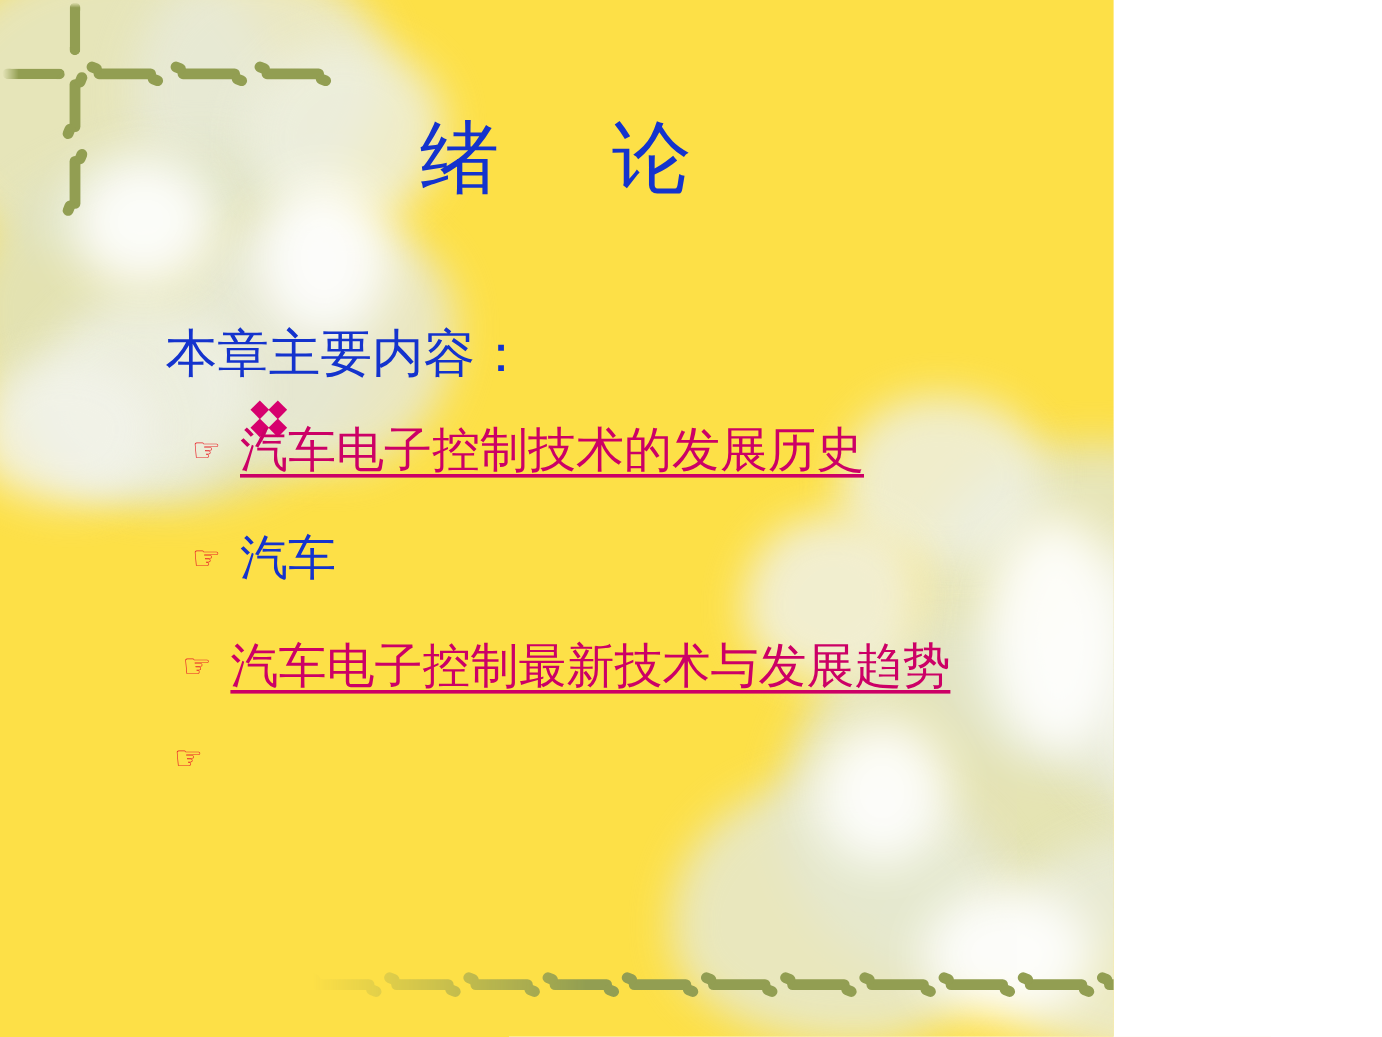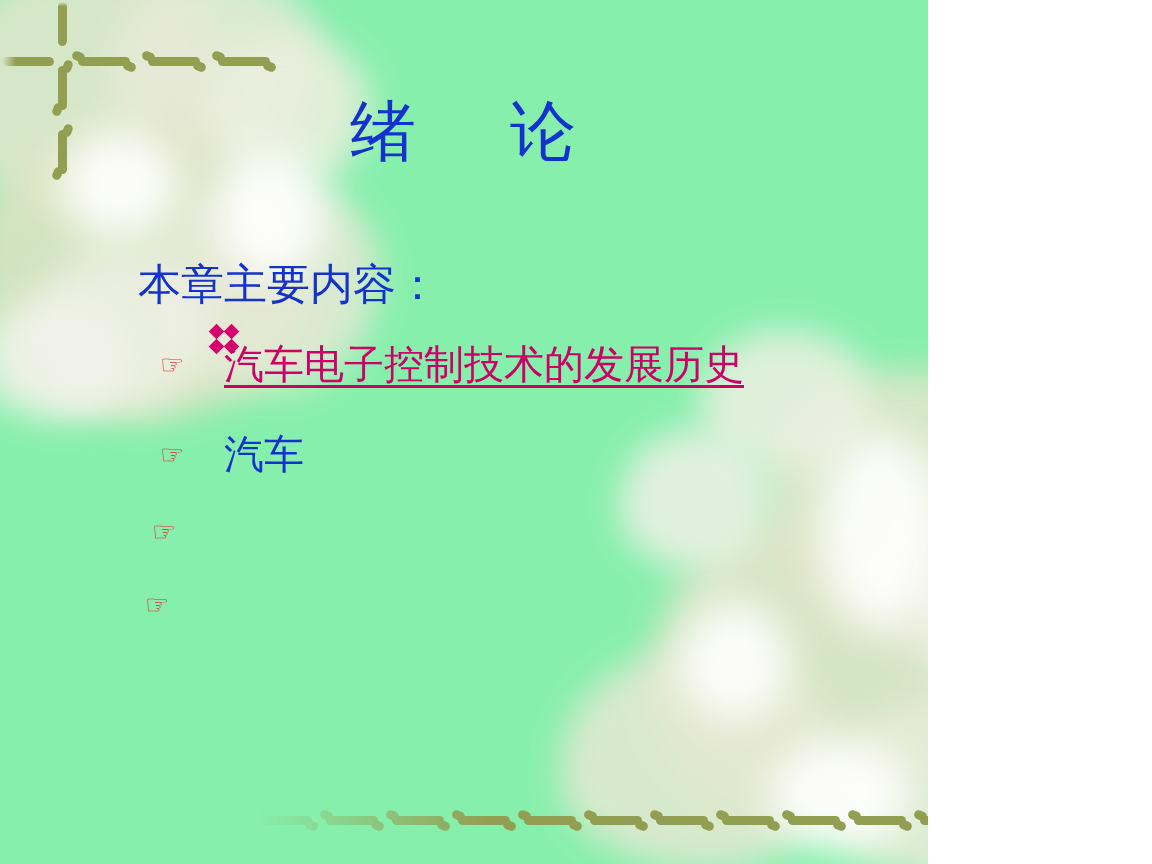--- a/index.html
+++ b/index.html
@@ -5,21 +5,21 @@
   html, body {
     margin: 0;
     padding: 0;
     background: #ffffff;
   }
   #slide {
     position: relative;
     width: 928px;
     height: 864px;
     overflow: hidden;
-    background: #86efac;
+    background: #fde047;
     font-family: "DejaVu Sans", "Liberation Sans", sans-serif;
   }
 
   
   .bg-layer {
     position: absolute;
     inset: 0;
     pointer-events: none;
     overflow: hidden;
   }
@@ -124,21 +124,21 @@
     font-size: 66px;
     font-weight: 400;
     letter-spacing: 2px;
     line-height: 1.1;
     white-space: pre;
   }
 
   .content {
     position: absolute;
     left: 0;
-    top: 261px;
+    top: 272px;
     width: 1152px;
   }
 
   .main-bullet {
     position: relative;
     display: flex;
     align-items: center;
     padding-left: 92px;
     color: #1433cd;
     font-family: "DejaVu Serif", "Liberation Serif", serif;
@@ -171,21 +171,21 @@
     color: #e8232a;
     font-size: 27px;
     line-height: 1;
     width: 40px;
     flex: 0 0 auto;
     text-align: left;
     position: relative;
     top: -4px;
   }
   .sub-text { color: #cc0066; text-decoration: underline; text-decoration-thickness: 3px; text-underline-offset: 7px; }
-  .sub-text.plain { color: #1433cd; text-decoration: none; margin-left: 24px; }
+  .sub-text.plain { color: #1433cd; text-decoration: none; }
 
   .indent-160 { padding-left: 160px; }
   .indent-152 { padding-left: 152px; }
   .indent-145 { padding-left: 145px; }
 </style>
 </head>
 <body>
 
 <div id="slide">
 
@@ -281,20 +281,21 @@
       </div>
 
       <div class="sub-item indent-160">
         <span class="hand">☞</span>
         <span class="sub-text plain">汽车</span>
       </div>
 
       <div class="sub-item indent-152">
         <span class="hand">☞</span>
         <span class="sub-text plain"></span>
+        <span class="sub-text">汽车电子控制最新技术与发展趋势</span>
       </div>
 
       <div class="sub-item indent-145">
         <span class="hand">☞</span>
         <span class="sub-text plain"></span>
       </div>
 
     </div>
   </div>
 

